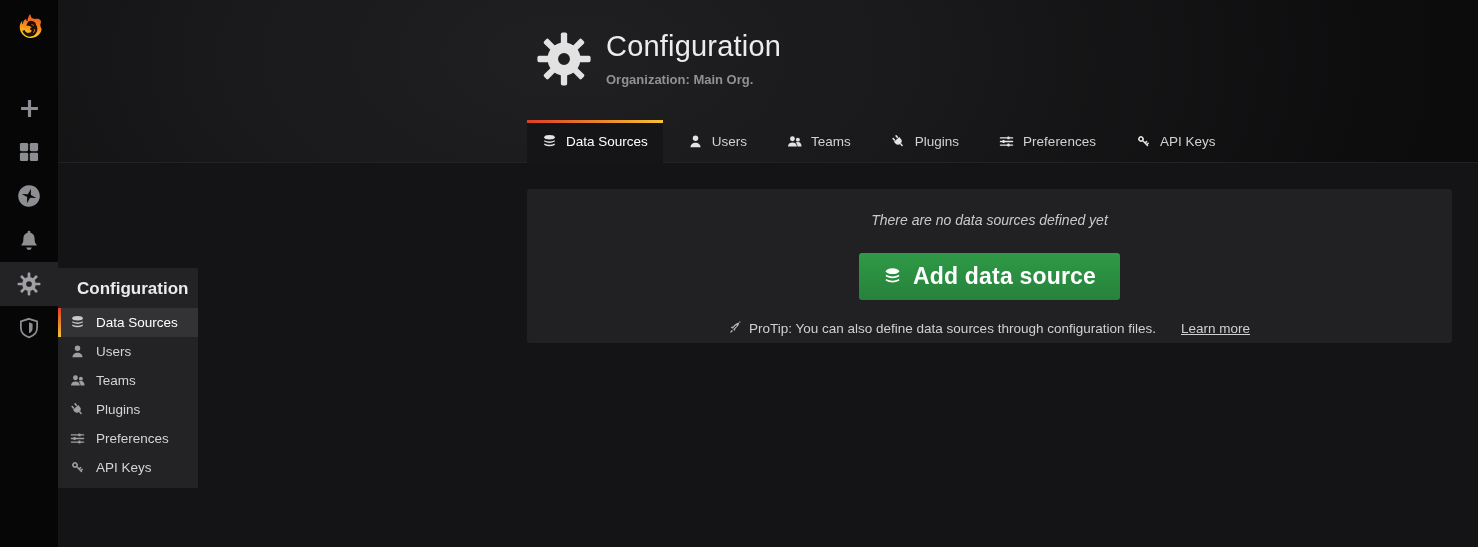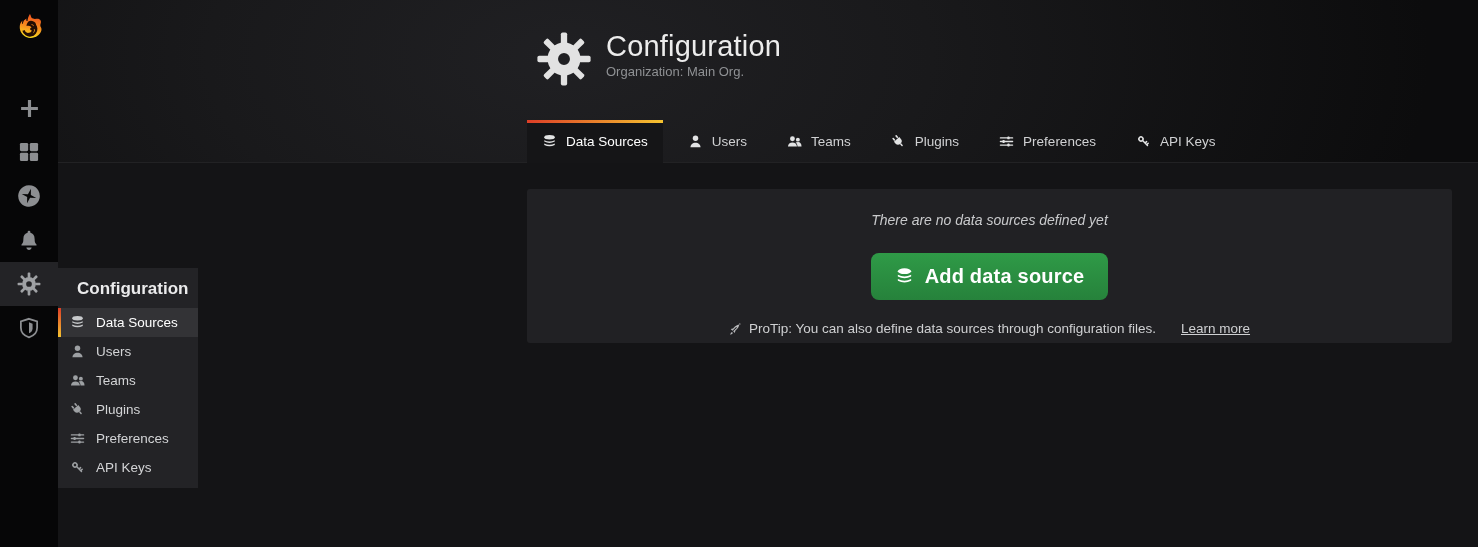--- a/index.html
+++ b/index.html
@@ -51,21 +51,21 @@
 
   
   .page-header{
     position:absolute; left:58px; top:0; width:1420px; height:163px; z-index:5;
     background:radial-gradient(ellipse 860px 460px at 36% 35%, #202023 0%, #19191b 42%, #0c0c0d 100%);
     border-bottom:1px solid #222224;
   }
   .header-inner{position:absolute; left:478px; top:30px; display:flex; gap:14px;}
   .big-gear{color:#e2e2e2; width:56px; height:58px;}
   .page-title{font-size:29px; font-weight:500; color:#ececec; letter-spacing:.2px; line-height:1.15;}
-  .page-subtitle{font-size:13px; color:#8f9194; margin-top:1px;}
+  .page-subtitle{font-size:13px; color:#8f9194; margin-top:9px;font-weight:bold;}
 
   .tab-bar{
     position:absolute; left:469px; bottom:-1px; display:flex; align-items:stretch; height:43px;
   }
   .tab{
     position:relative; display:flex; align-items:center; gap:9px;
     padding:0 15px; margin-right:10px; font-size:13.5px; color:#d0d1d3; cursor:pointer; white-space:nowrap;
   }
   .tab .ticon{width:15px; height:15px; color:#e2e3e4;}
   .tab.active{background:#151517; color:#ffffff;}
@@ -77,27 +77,27 @@
   
   .main{position:absolute; left:58px; top:163px; width:1420px; height:384px; background:var(--page_bg);}
   .panel{
     position:absolute; left:469px; top:26px; width:925px; height:154px;
     background:var(--panel_bg); border-radius:3px;
     display:flex; flex-direction:column; align-items:center; text-align:center;
   }
   .empty-msg{margin-top:23px; font-size:14px; font-style:italic; color:#c9cacc;}
   .add-btn{
     margin-top:25px; height:47px; display:inline-flex; align-items:center; gap:11px;
-    padding:0 24px; border:none; border-radius:8px; cursor:pointer;
+    padding:0 24px; border:none; border-radius:3px; cursor:pointer;
     background:linear-gradient(to bottom, var(--green_top), var(--green_bottom));
-    color:#ffffff; font-family:inherit; font-size:20px; font-weight:700; letter-spacing:.2px;
+    color:#ffffff; font-family:inherit; font-size:23px; font-weight:700; letter-spacing:.2px;
   }
   .add-btn .bicon{width:19px; height:19px; color:#fff;}
   .protip{
-    margin-top:21px; display:flex; align-items:flex-end; gap:7px;
+    margin-top:21px; display:flex; align-items:flex-start; gap:7px;
     font-size:13.5px; color:#cfd0d2;
   }
   .protip .picon{width:13px; height:13px; color:#b9babc;}
   .protip a{color:#cfd0d2; text-decoration:underline; cursor:pointer; margin-left:18px;}
 </style>
 </head>
 <body>
 
 <aside class="sidebar">
   <div class="logo-box">

